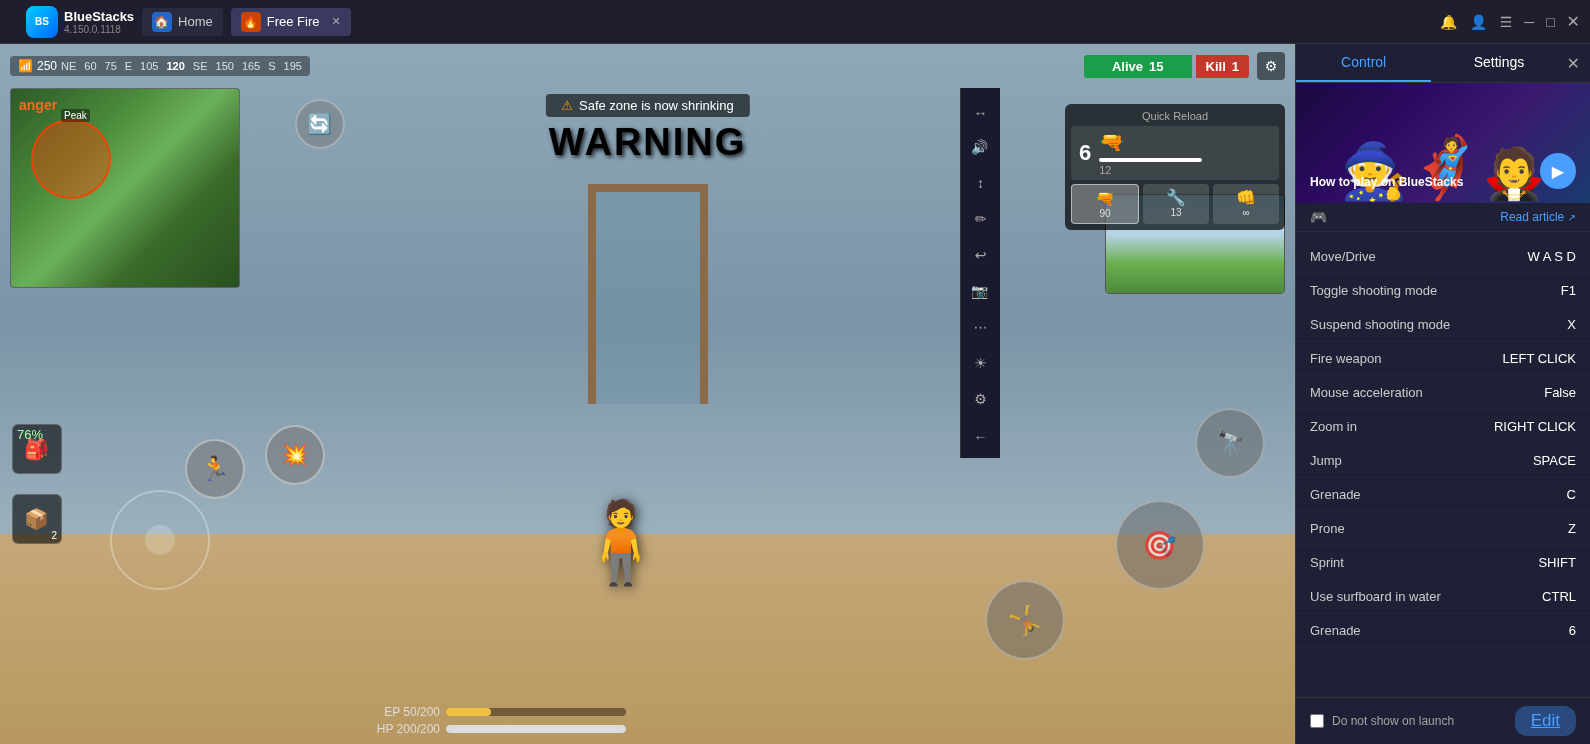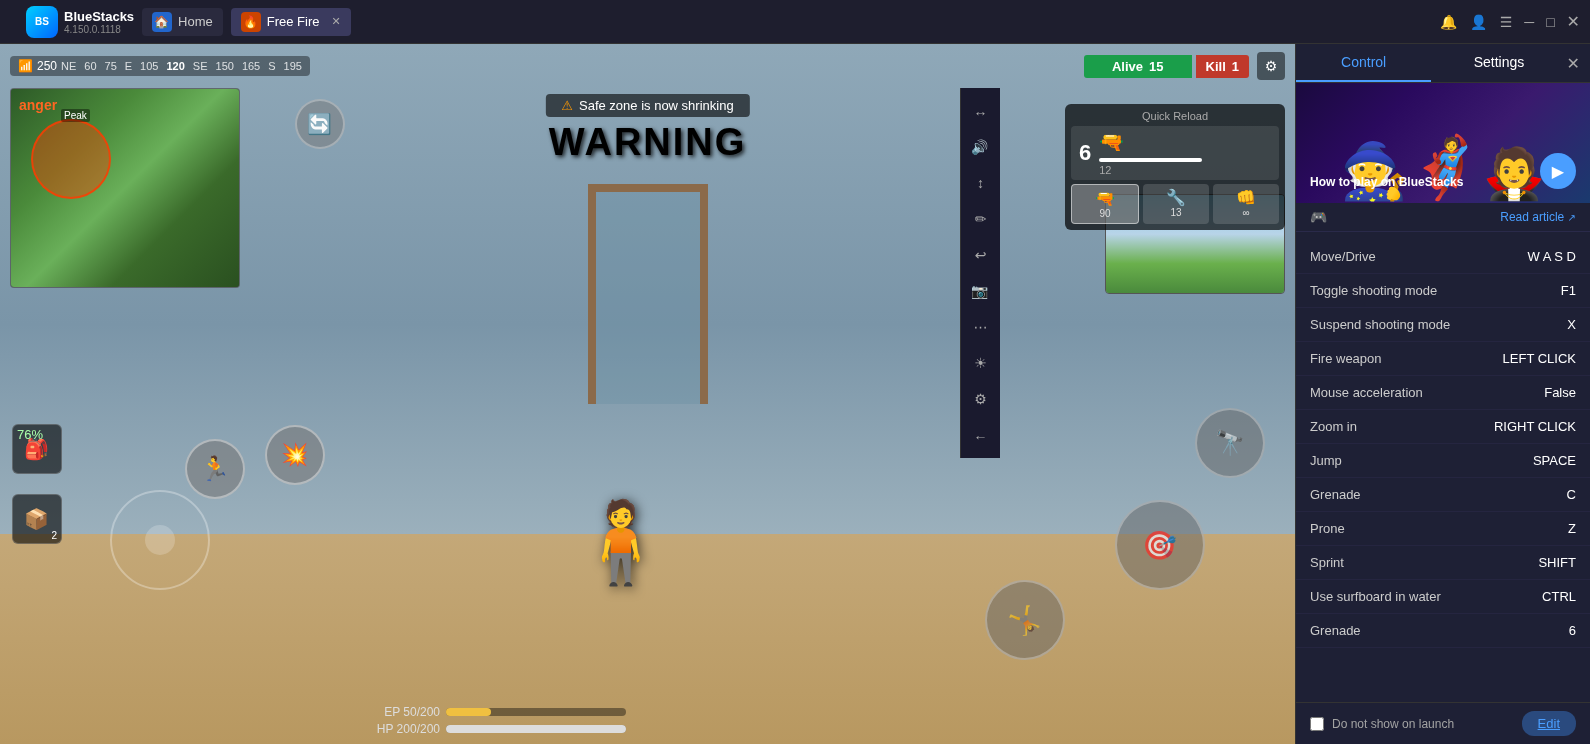--- a/index.html
+++ b/index.html
@@ -350,21 +350,21 @@
     .sidebar-bottom {
       padding: 8px 14px;
       border-top: 1px solid #333;
       display: flex; align-items: center; gap: 8px;
       flex-shrink: 0;
     }
     .dont-show-check { width: 14px; height: 14px; border: 1px solid #666; border-radius: 2px; }
     .dont-show-label { color: #a3a3a3; font-size: 12px; flex: 1; }
     .edit-btn {
       background: #2a4a7e; color: #4a9eff; border: none;
-      padding: 5px 16px; border-radius: 12px; font-size: 13px; cursor: pointer; text-decoration: underline;
+      padding: 5px 16px; border-radius: 12px; font-size: 17px; cursor: pointer; text-decoration: underline;
     }
 
     
     .scene-panel {
       position: absolute; right: 10px; top: 150px;
       width: 180px; height: 100px;
       border-radius: 4px; overflow: hidden; border: 1px solid #555;
     }
     .scene-bg {
       width: 100%; height: 100%;

